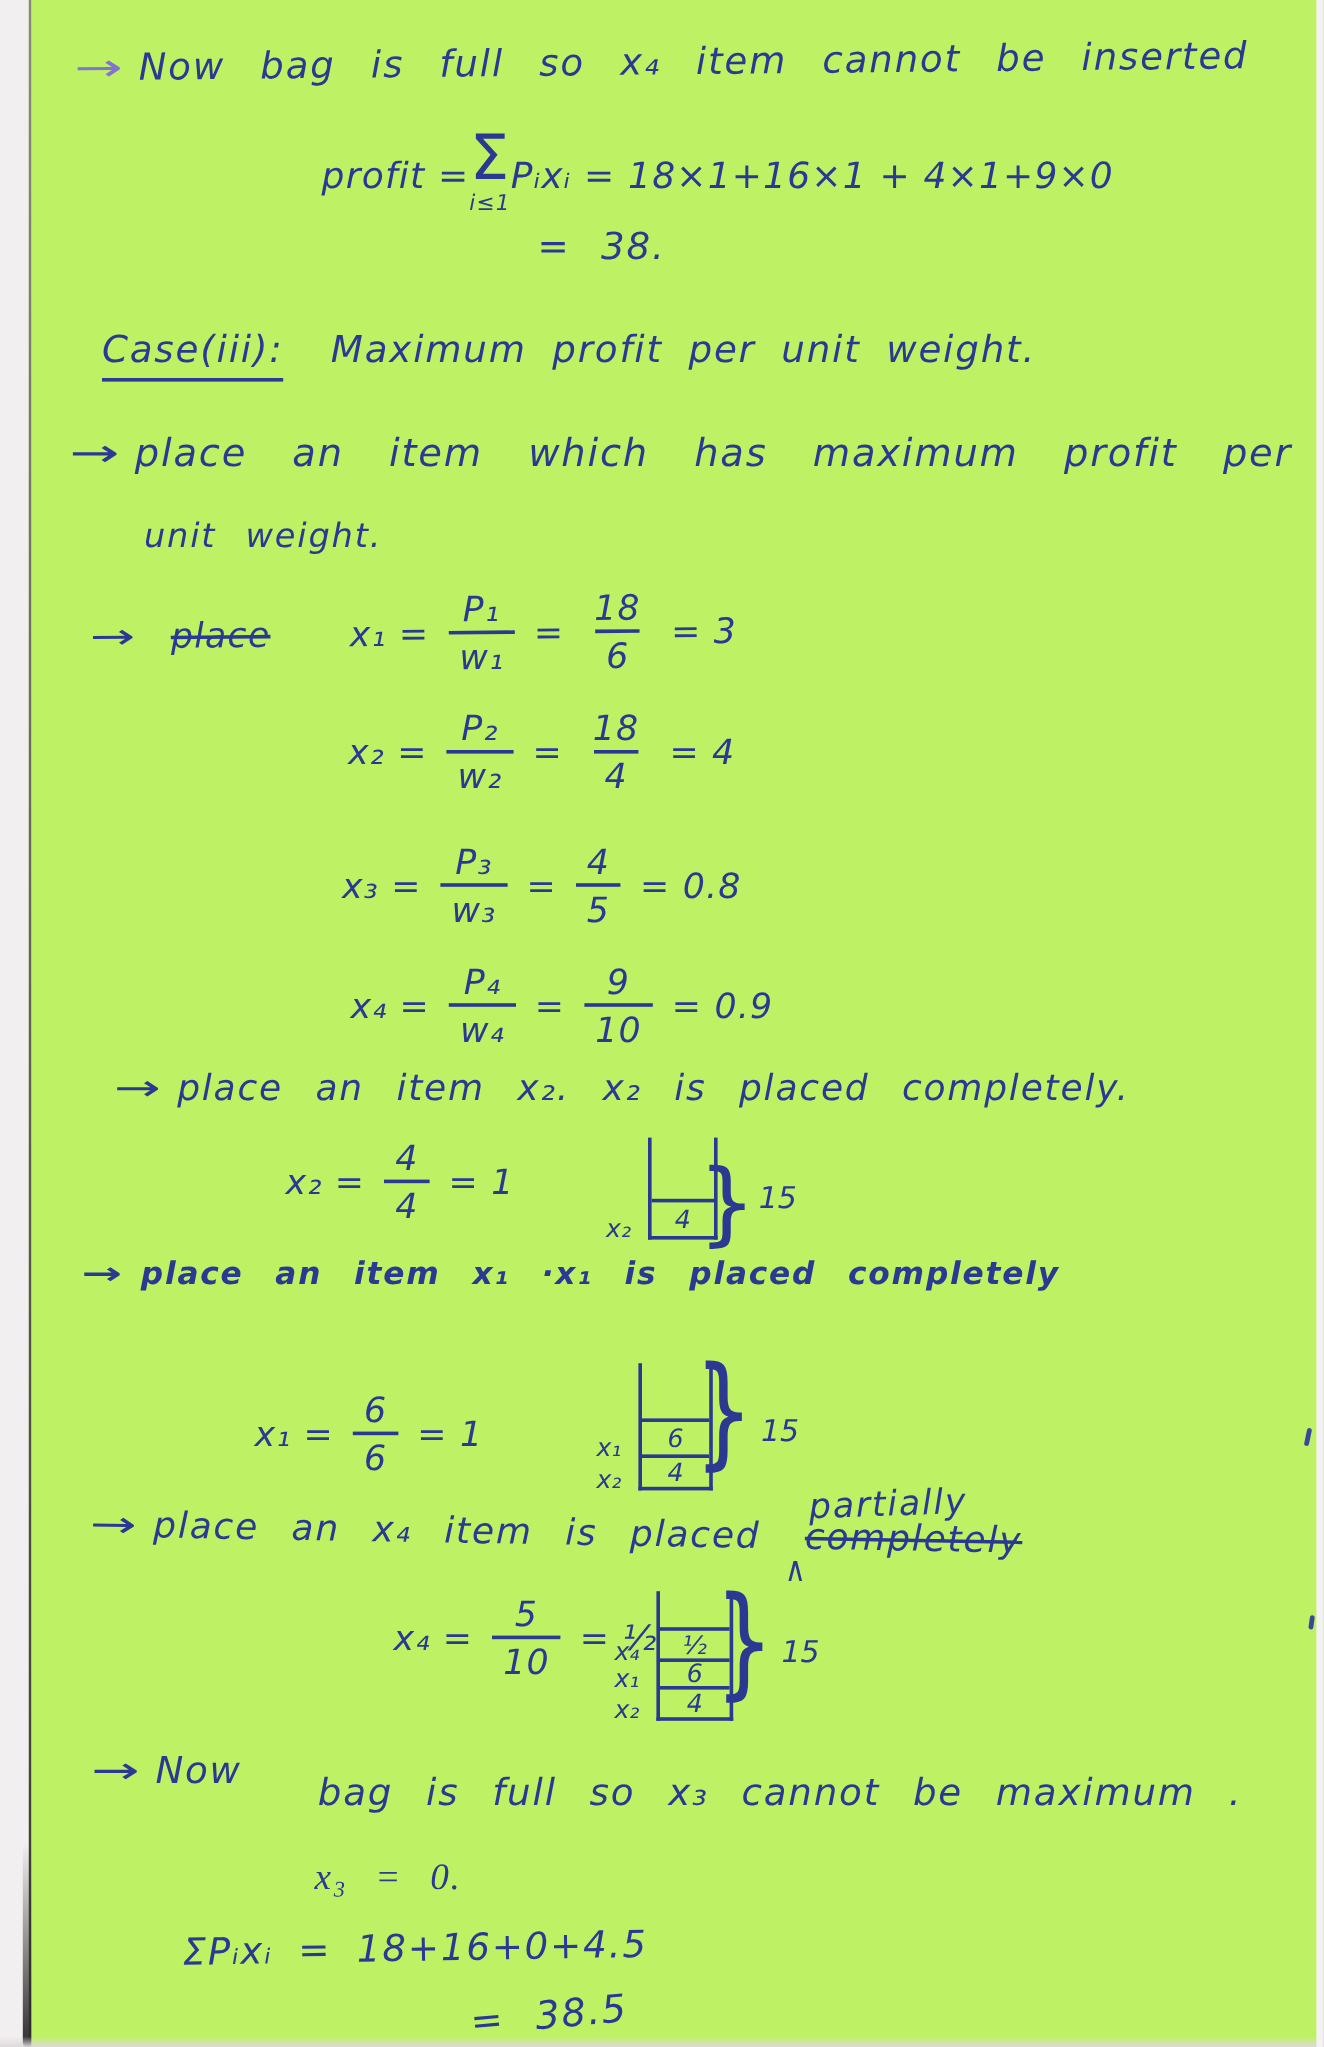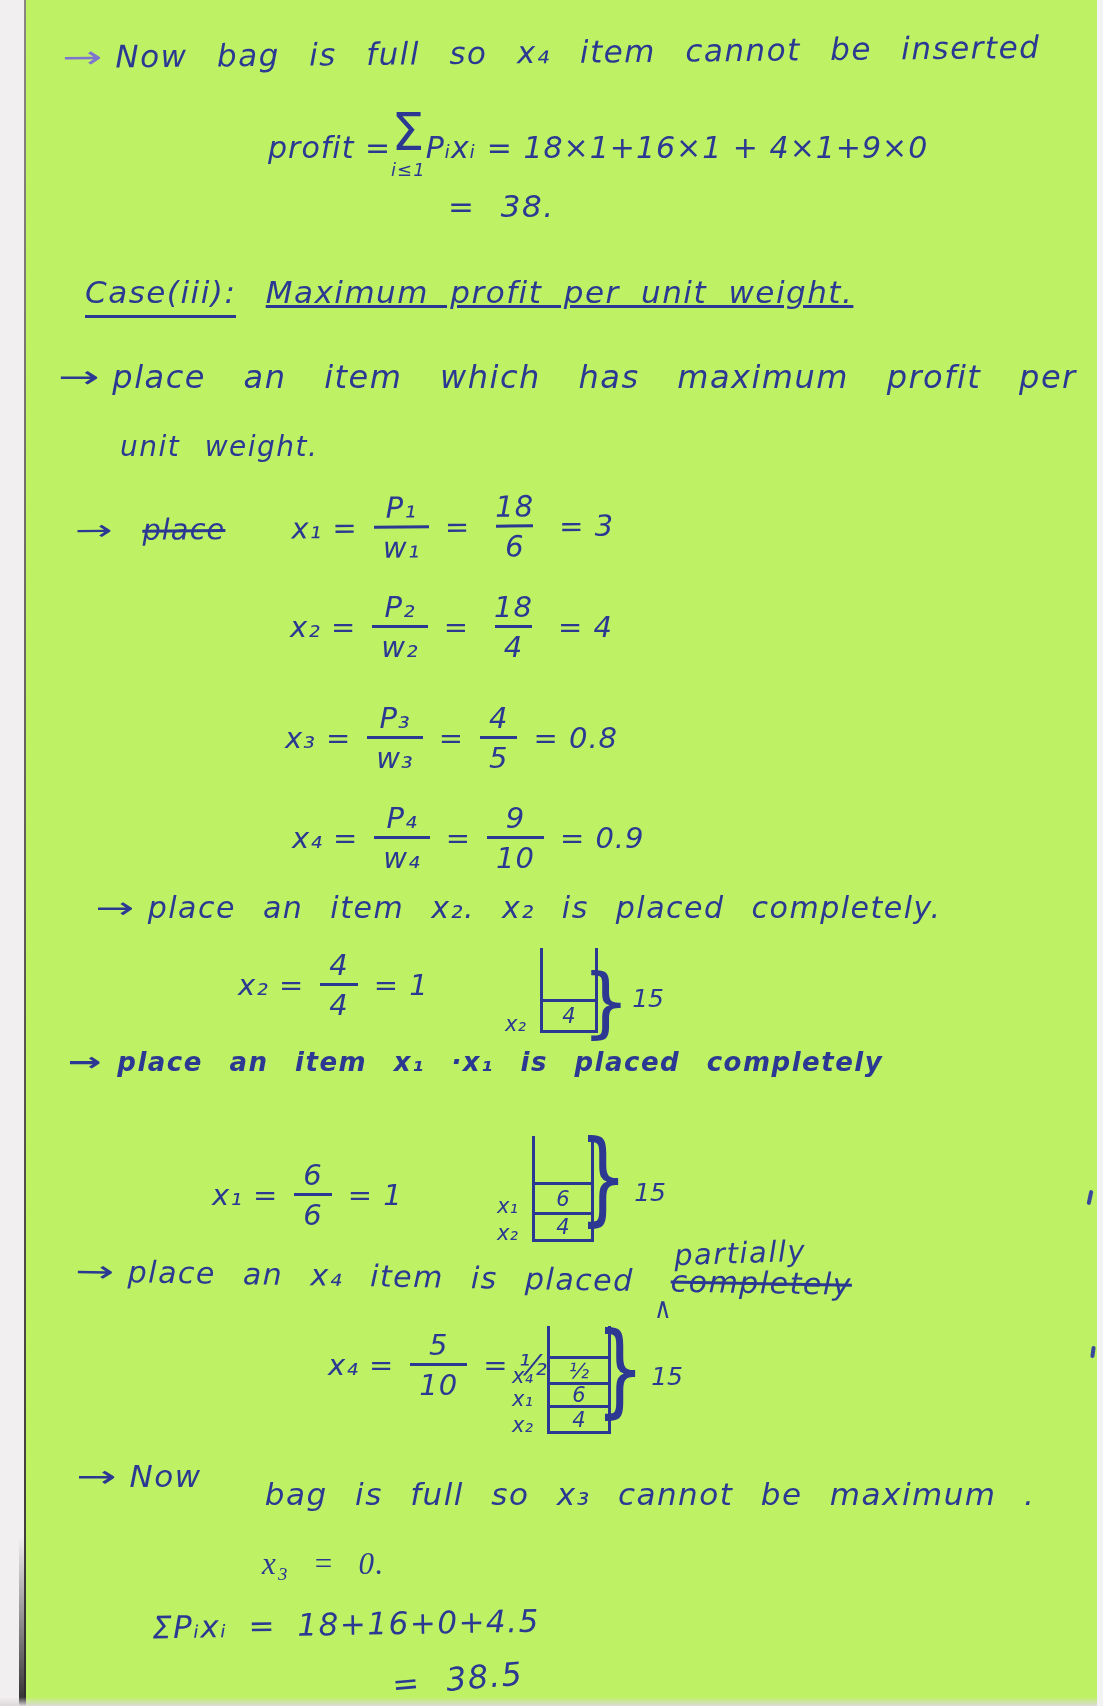--- a/index.html
+++ b/index.html
@@ -94,21 +94,21 @@
     <span class="sigma">
       <span class="s">Σ</span>
       <span class="sub">i≤1</span>
     </span>
     <span class="pt">Pᵢxᵢ  =  18×1+16×1 + 4×1+9×0</span>
   </div>
   <div class="hand" style="left:448px; top:188px;">= 38.</div>
 
   <div class="hand" style="left:85px; top:274px; word-spacing:10px;">
     <span class="underlined">Case(iii):</span>
-    <span style="margin-left:8px;text-decoration:underline;">Maximum profit per unit weight.</span>
+    <span style="margin-left:18px;">Maximum profit per unit weight.</span>
   </div>
 
   <div class="hand" style="left:58px; top:358px; font-size:32px; word-spacing:26px;">
     <span class="arrow">→</span><span>place an item which has maximum profit per</span>
   </div>
   <div class="hand" style="left:120px; top:430px; font-size:28px;">unit weight.</div>
 
   <div class="eqrow" style="left:75px; top:493px; transform:rotate(-0.5deg);">
     <span class="arrow">→</span>
     <span class="struck">place</span>

